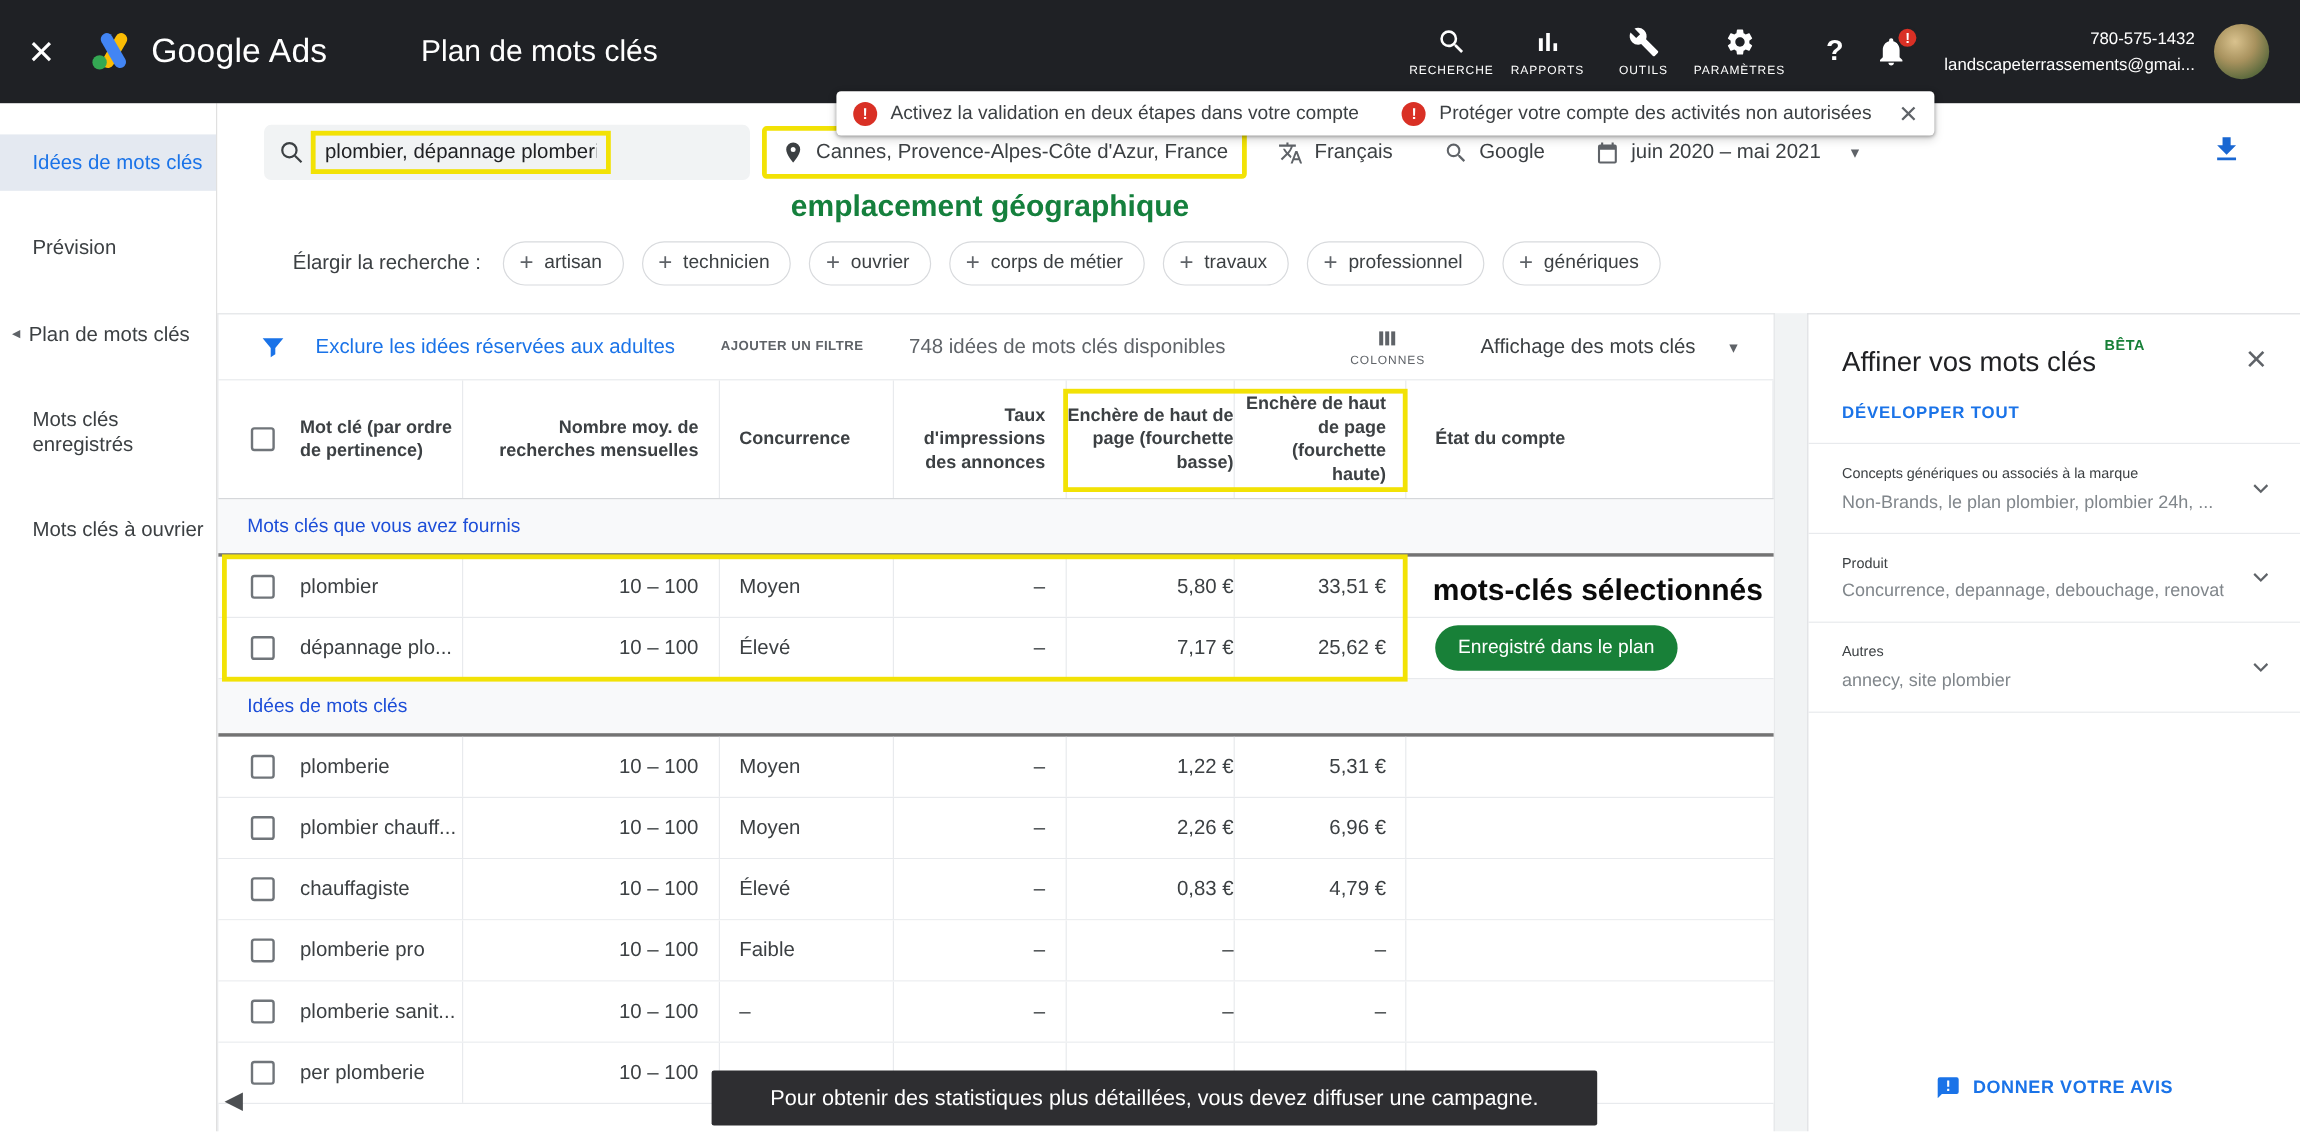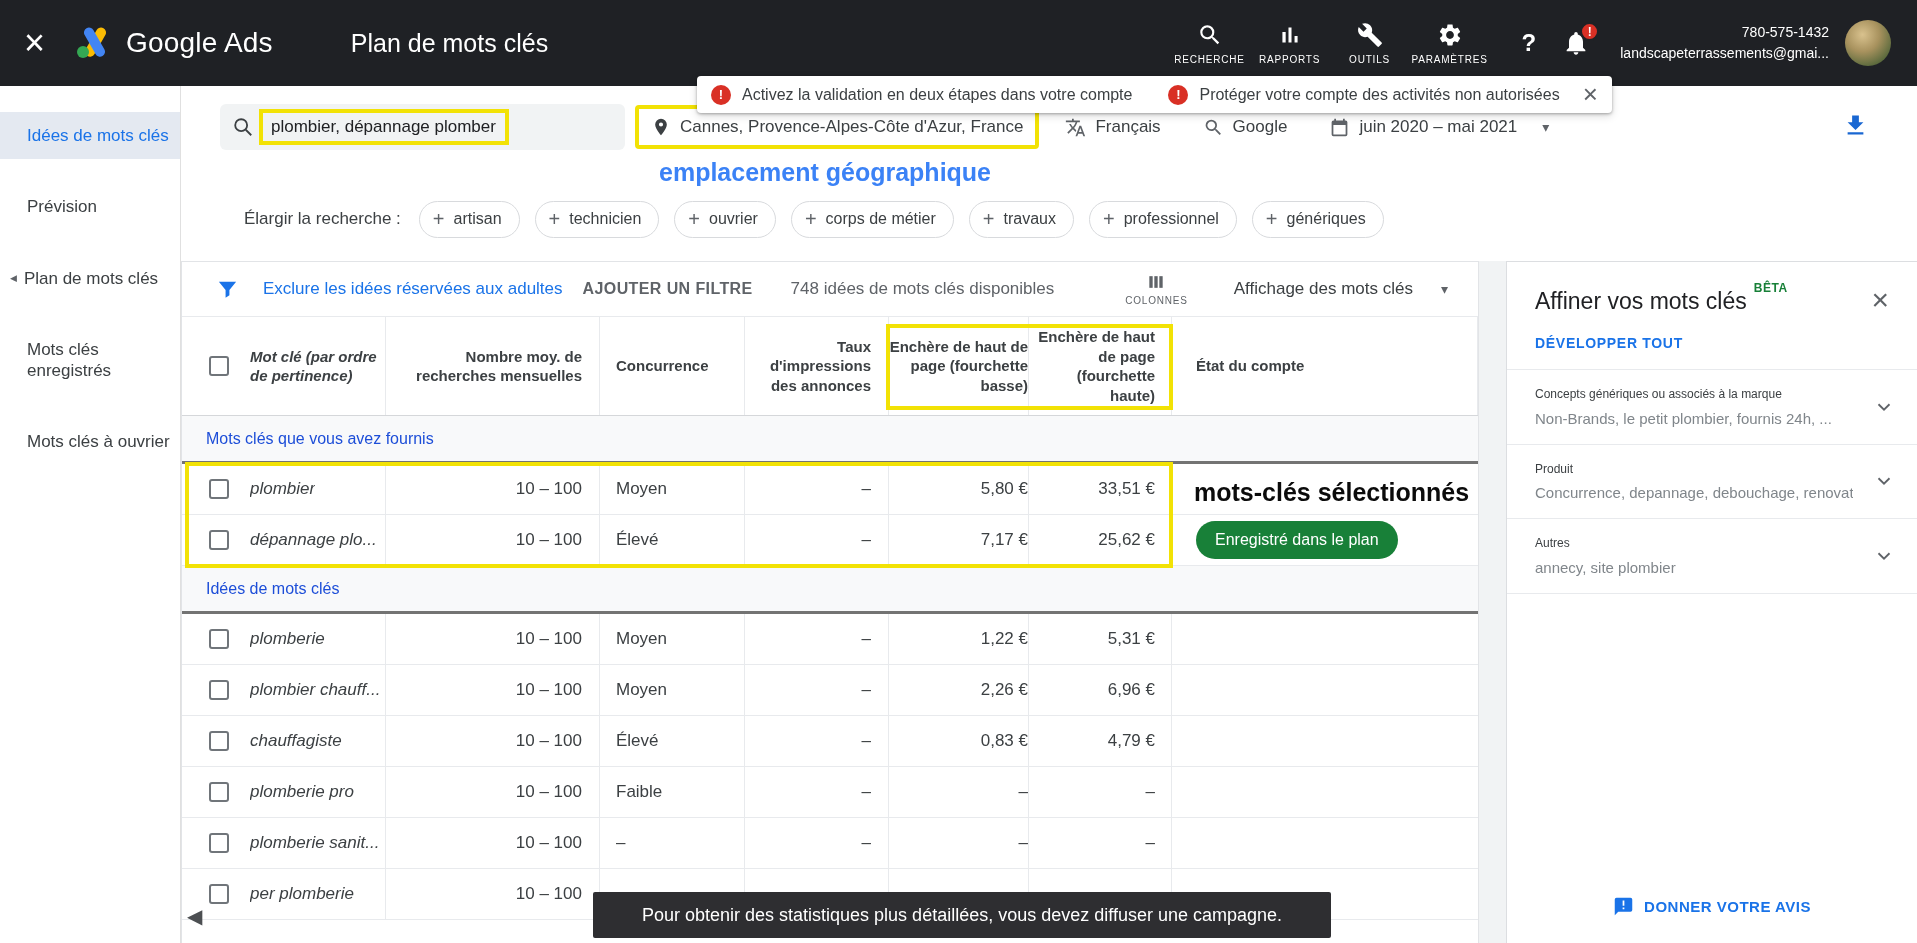--- a/index.html
+++ b/index.html
@@ -56,51 +56,51 @@
   .tool-item { display:flex; align-items:center; gap:9px; font-size:17px; color:#3c4043; white-space:nowrap; cursor:pointer; }
   .tool-item svg { width:21px; height:21px; fill:#5f6368; flex:0 0 auto; }
   .lang { margin-left:26px; }
   .network { margin-left:42px; }
   .daterange { margin-left:42px; }
   .caret { font-size:14px; color:#5f6368; margin-left:16px; }
   .download { margin-left:auto; cursor:pointer; }
   .download svg { width:27px; height:27px; fill:#1967d2; }
 
   
-  .geo-annot { padding:8px 0 0 478px; font-size:25px; font-weight:700; color:#3b82f6; height:44px; }
+  .geo-annot { padding:8px 0 0 478px; font-size:25px; font-weight:700; color:#15803d; height:44px; }
 
   
   .broaden { display:flex; align-items:center; padding-left:63px; height:50px; gap:15px; }
   .broaden-label { font-size:17px; color:#3c4043; margin-right:3px; white-space:nowrap; }
   .chip { border:1px solid #d8dadd; border-radius:19px; height:37px; display:flex; align-items:center; gap:9px; padding:0 17px 0 13px; font-size:16px; color:#3c4043; background:#fff; white-space:nowrap; cursor:pointer; }
   .chip .plus { font-size:20px; color:#5f6368; line-height:1; }
 
   
   .content { flex:1; display:flex; margin-top:17px; min-height:0; }
   .table-card { width:1298px; flex:0 0 auto; background:#fff; border:1px solid #e2e4e7; border-bottom:none; position:relative; }
   .gapcol { flex:1; background:#f1f3f4; }
   .refine { width:411px; flex:0 0 auto; background:#fff; border-left:1px solid #dcdee1; border-top:1px solid #dcdee1; position:relative; padding:26px 28px 0; }
 
   
   .filter-row { height:54px; display:flex; align-items:center; padding:0 16px 0 34px; }
   .funnel svg { width:23px; height:23px; fill:#1a73e8; display:block; }
   .excl-link { color:#1a73e8; font-size:17px; margin-left:24px; cursor:pointer; white-space:nowrap; }
-  .add-filter { color:#5f6368; font-size:16px; font-weight:700; letter-spacing:.4px; margin-left:20px; cursor:pointer; white-space:nowrap; }
+  .add-filter { color:#5f6368; font-size:11px; font-weight:700; letter-spacing:.4px; margin-left:38px; cursor:pointer; white-space:nowrap; }
   .count-text { color:#5f6368; font-size:17px; margin-left:38px; white-space:nowrap; }
   .columns-btn { margin-left:auto; display:flex; flex-direction:column; align-items:center; gap:3px; color:#5f6368; cursor:pointer; }
   .columns-btn svg { width:20px; height:20px; fill:#5f6368; }
   .columns-btn span { font-size:10px; letter-spacing:.8px; }
   .view-select { display:flex; align-items:center; gap:12px; margin:0 14px 0 46px; font-size:17px; color:#3c4043; cursor:pointer; white-space:nowrap; }
 
   
   .thead { display:flex; height:100px; border-top:1px solid #e8eaed; border-bottom:1px solid #d5d7da; position:relative; }
   .th, .td { border-right:1px solid #e8eaed; height:100%; display:flex; align-items:center; }
   .th:last-child, .td:last-child { border-right:none; }
   .th { font-size:15px; font-weight:700; color:#3c4043; line-height:1.3; }
-  .col-kw     { width:204px; padding-left:27px;font-style:italic; }
+  .col-kw     { width:204px; padding-left:27px; }
   .col-search { width:214px; justify-content:flex-end; padding-right:17px; text-align:right; }
   .col-comp   { width:145px; padding-left:16px;text-align:right; }
   .col-impr   { width:144px; justify-content:flex-end; padding-right:17px; text-align:right; }
   .col-low    { width:140px; justify-content:flex-end; text-align:right; }
   .col-high   { width:143px; justify-content:flex-end; padding-right:16px; text-align:right; }
   .col-status { width:306px; padding-left:24px; }
   .col-kw .th-label { width:142px; }
   .cbx { width:20px; height:20px; border:2px solid #70757a; border-radius:3px; background:#fff; margin-right:21px; flex:0 0 auto; cursor:pointer; }
   .annot-bids { position:absolute; left:704px; top:7px; width:287px; height:86px; border:4px solid #f2e205; pointer-events:none; z-index:5; }
   .section-row { height:48px; background:#f8f9fa; border-bottom:3px solid #737373; display:flex; align-items:center; padding-left:24px; font-size:16px; color:#1d4ed8; }
@@ -444,21 +444,21 @@
           <div class="refine-head">
             <span class="refine-title">Affiner vos mots clés</span>
             <span class="beta">BÊTA</span>
             <span class="refine-close">×</span>
           </div>
           <div class="expand-all">DÉVELOPPER TOUT</div>
           <div class="refine-divider"></div>
 
           <div class="refine-group">
             <div class="group-title">Concepts génériques ou associés à la marque</div>
-            <div class="group-sub">Non-Brands, le petit plombier, fournis 24h, ...</div>
+            <div class="group-sub">Non-Brands, le plan plombier, plombier 24h, ...</div>
             <span class="group-chevron">
                 <svg viewBox="0 0 24 24">
                   <polyline points="6 9 12 15 18 9"></polyline>
                 </svg>
               </span>
           </div>
           <div class="refine-group">
             <div class="group-title">Produit</div>
             <div class="group-sub">Concurrence, depannage, debouchage, renovat...</div>
             <span class="group-chevron">

